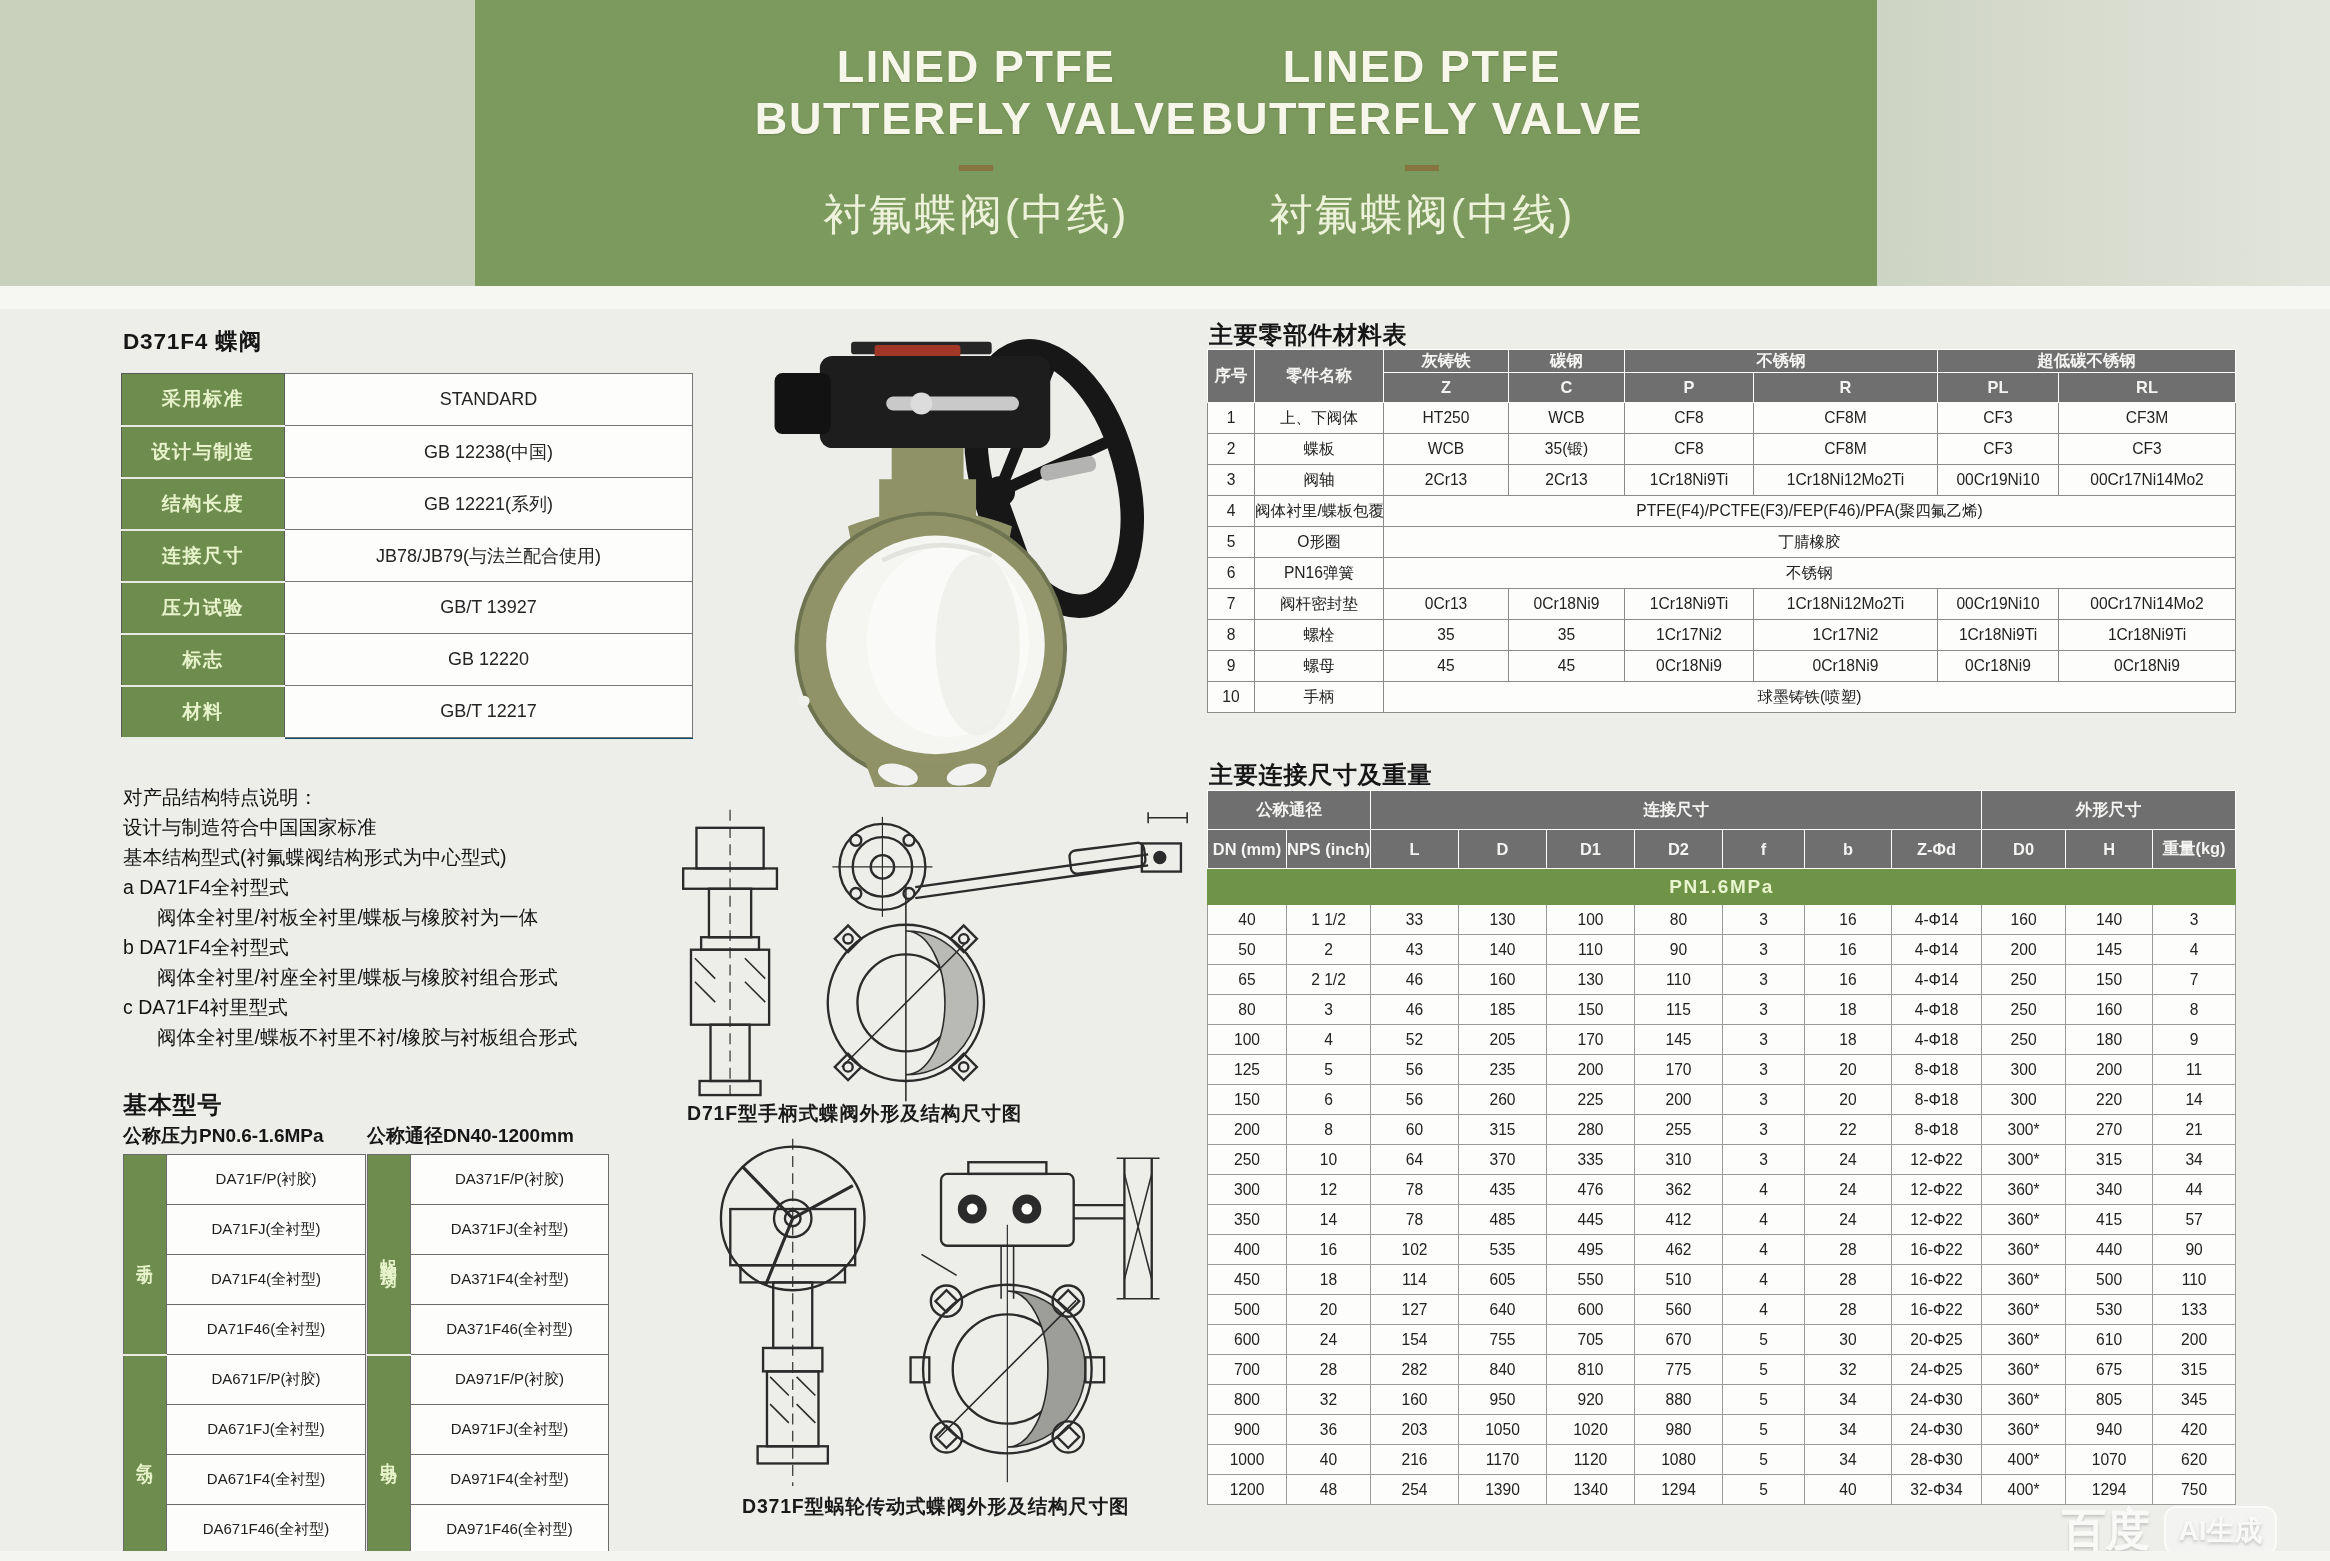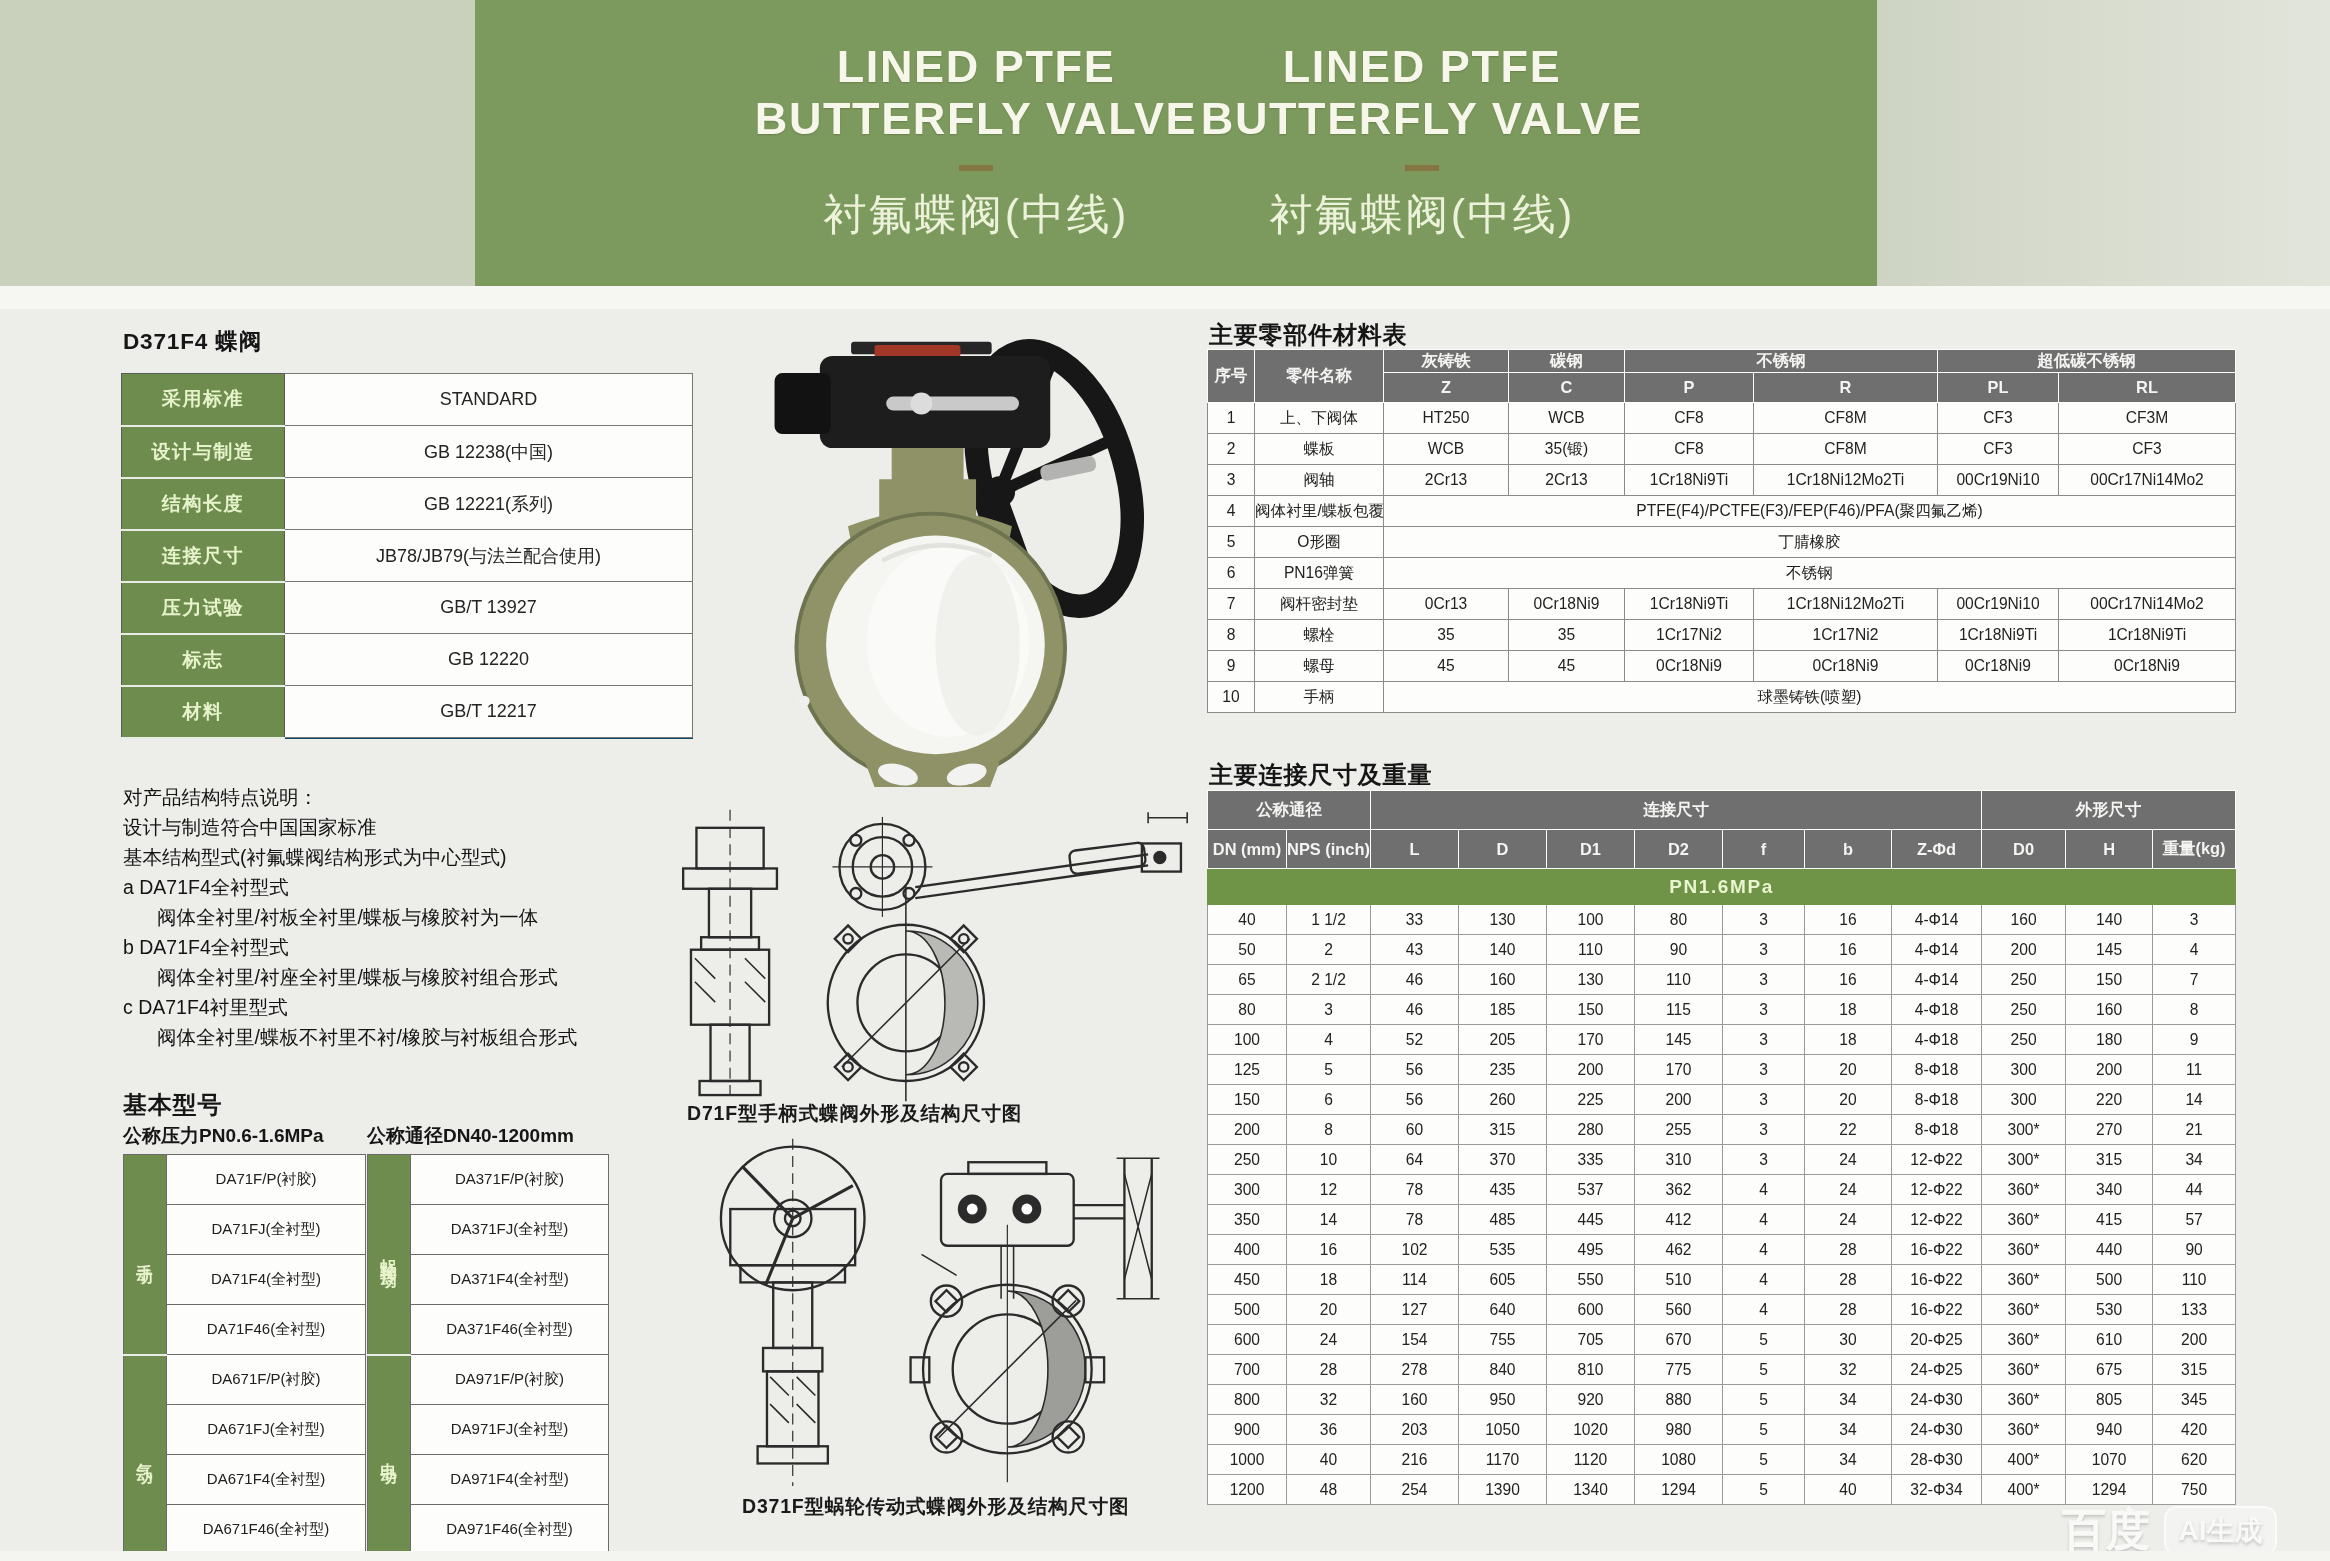--- a/index.html
+++ b/index.html
@@ -609,21 +609,21 @@
         <td>12-Φ22</td>
         <td>300*</td>
         <td>315</td>
         <td>34</td>
       </tr>
       <tr style="height: 30px;">
         <td>300</td>
         <td>12</td>
         <td>78</td>
         <td>435</td>
-        <td>537</td>
+        <td>476</td>
         <td>362</td>
         <td>4</td>
         <td>24</td>
         <td>12-Φ22</td>
         <td>360*</td>
         <td>340</td>
         <td>44</td>
       </tr>
       <tr style="height: 30px;">
         <td>350</td>
@@ -691,21 +691,21 @@
         <td>5</td>
         <td>30</td>
         <td>20-Φ25</td>
         <td>360*</td>
         <td>610</td>
         <td>200</td>
       </tr>
       <tr style="height: 30px;">
         <td>700</td>
         <td>28</td>
-        <td>278</td>
+        <td>282</td>
         <td>840</td>
         <td>810</td>
         <td>775</td>
         <td>5</td>
         <td>32</td>
         <td>24-Φ25</td>
         <td>360*</td>
         <td>675</td>
         <td>315</td>
       </tr>

